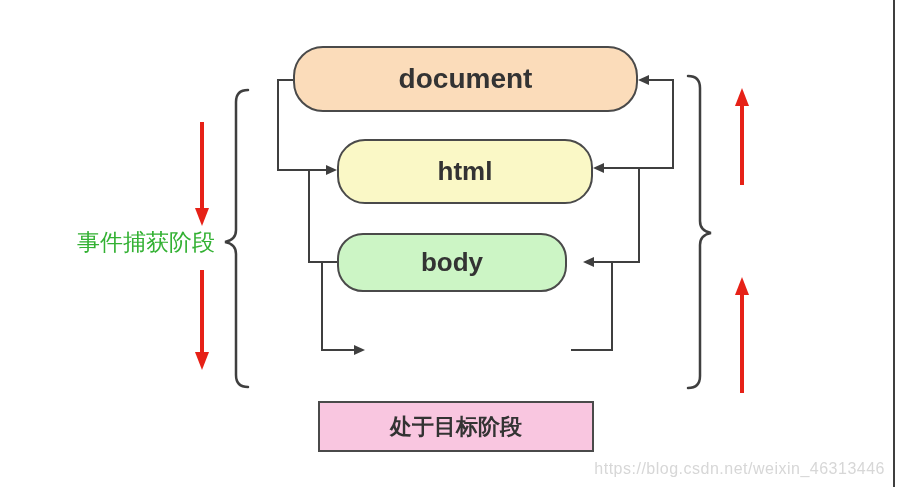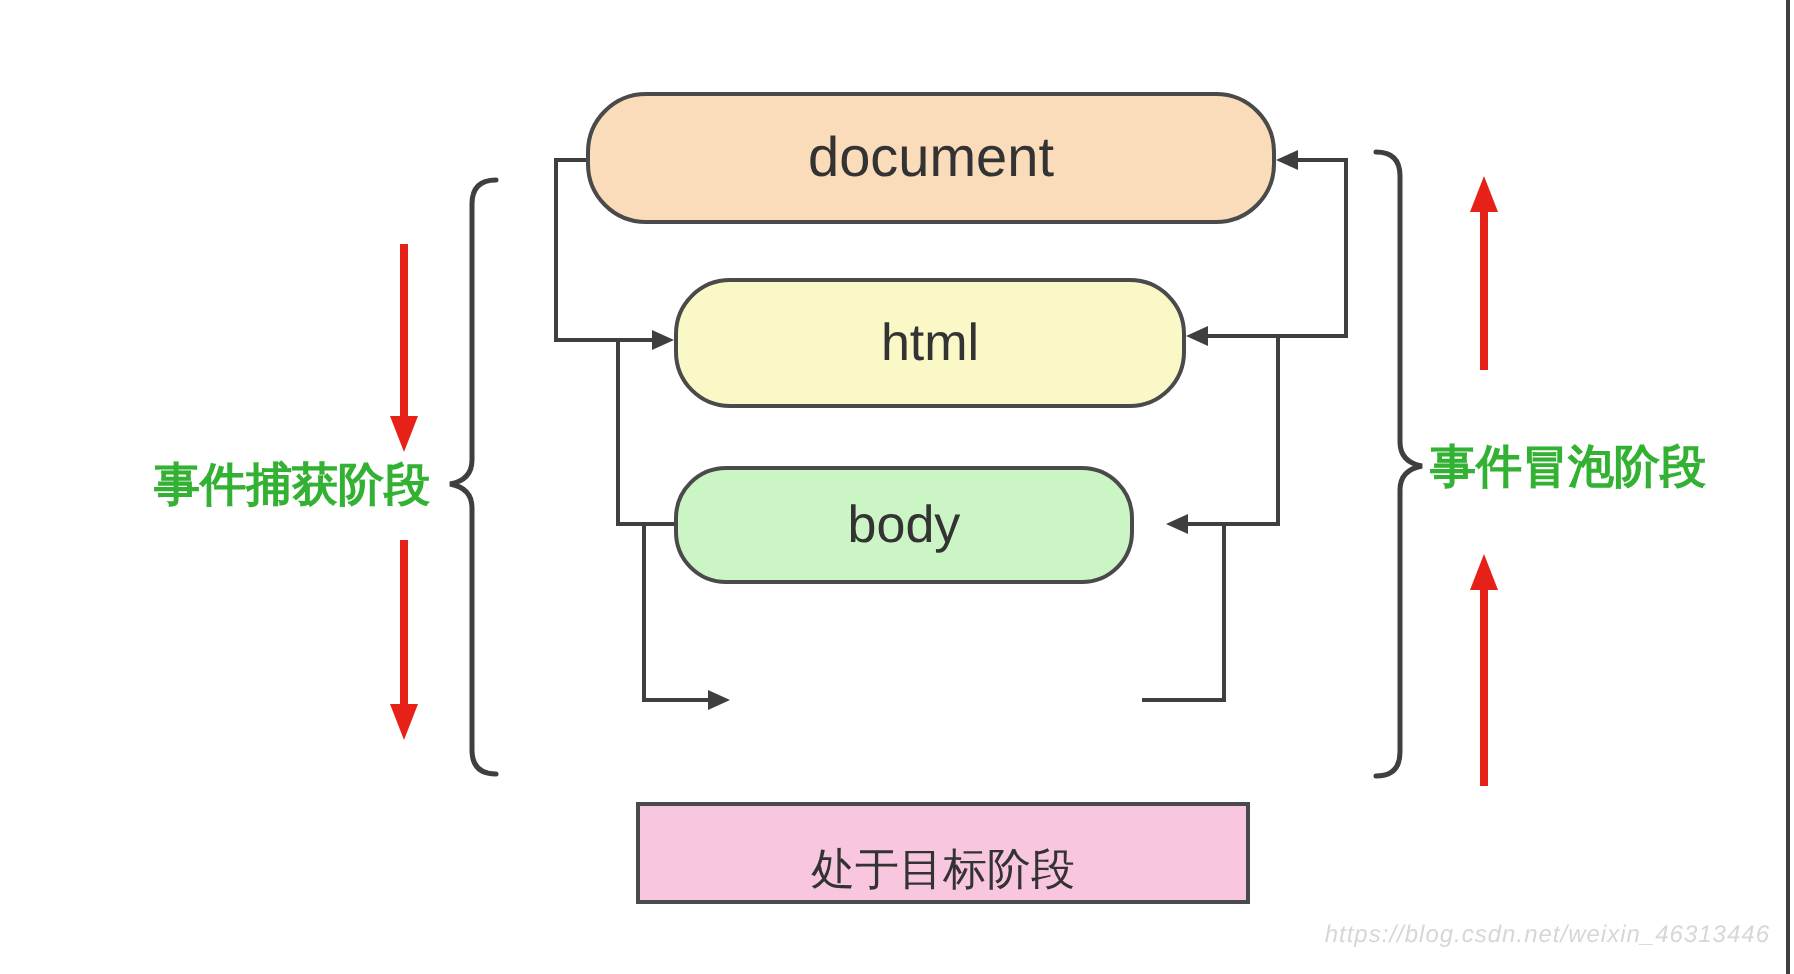--- a/index.html
+++ b/index.html
@@ -36,21 +36,21 @@
   .redline { stroke: var(--arrow-red); stroke-width: 4; fill: none; }
   .redhead { fill: var(--arrow-red); stroke: none; }
   .node {
     position: absolute;
     box-sizing: border-box;
     border: 2.5px solid var(--node-border);
     display: flex;
     align-items: center;
     justify-content: center;
     color: var(--node-text);
-    font-weight: normal;
+    font-weight: bold;
   }
   .node-document {
     left: 293px; top: 46px; width: 345px; height: 66px;
     border-radius: 30px;
     background: var(--document-fill);
     font-size: 28px;
   }
   .node-html {
     left: 337px; top: 139px; width: 256px; height: 65px;
     border-radius: 28px;
@@ -63,45 +63,43 @@
     background: var(--body-fill);
     font-size: 26px;
   }
   .node-div {
     left: 365px; top: 323px; width: 206px; height: 59px;
     border-radius: 26px;
     background: var(--div-fill);
     font-size: 26px;
   }
   .node-target {
-    left: 318px; top: 401px; width: 307px; height: 51px;
+    left: 318px; top: 401px; width: 276px; height: 51px;
     border-radius: 0;
     border-width: 2px;
     background: var(--target-fill);
     font-size: 22px;
-    align-items: flex-end;
   }
   .phase-label {
     position: absolute;
     color: var(--phase-green);
     font-size: 23px;
-    font-weight: bold;
+    font-weight: normal;
     white-space: nowrap;
     line-height: 1;
   }
   .phase-capture { left: 77px; top: 231px; }
   .phase-bubble  { left: 715px; top: 222px; }
   .watermark {
     position: absolute;
     right: 12px; top: 460px;
     color: var(--watermark-gray);
-    font-size: 12px;
+    font-size: 16px;
     letter-spacing: 0.5px;
     white-space: nowrap;
-    font-style: italic;
   }
   .edge-line {
     position: absolute;
     left: 893px; top: 0;
     width: 2px; height: 487px;
     background: var(--line);
   }
 </style>
 </head>
 <body>
@@ -153,19 +151,18 @@
     <span>html</span>
   </div>
   <div class="node node-body">
     <span>body</span>
   </div>
   <div class="node node-target">
     <span>处于目标阶段</span>
   </div>
 
   <div class="phase-label phase-capture">事件捕获阶段</div>
-  <div class="phase-label phase-bubble">事件冒泡阶段</div>
 
   <div class="watermark">https://blog.csdn.net/weixin_46313446</div>
 
   <div class="edge-line"></div>
 
 </div>
 
 </body></html>

